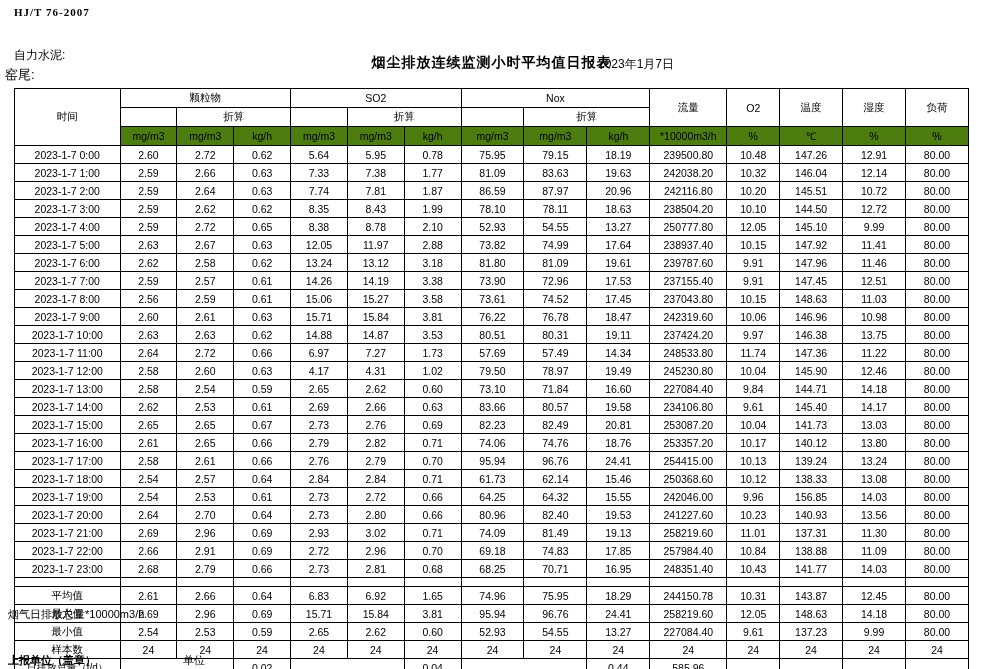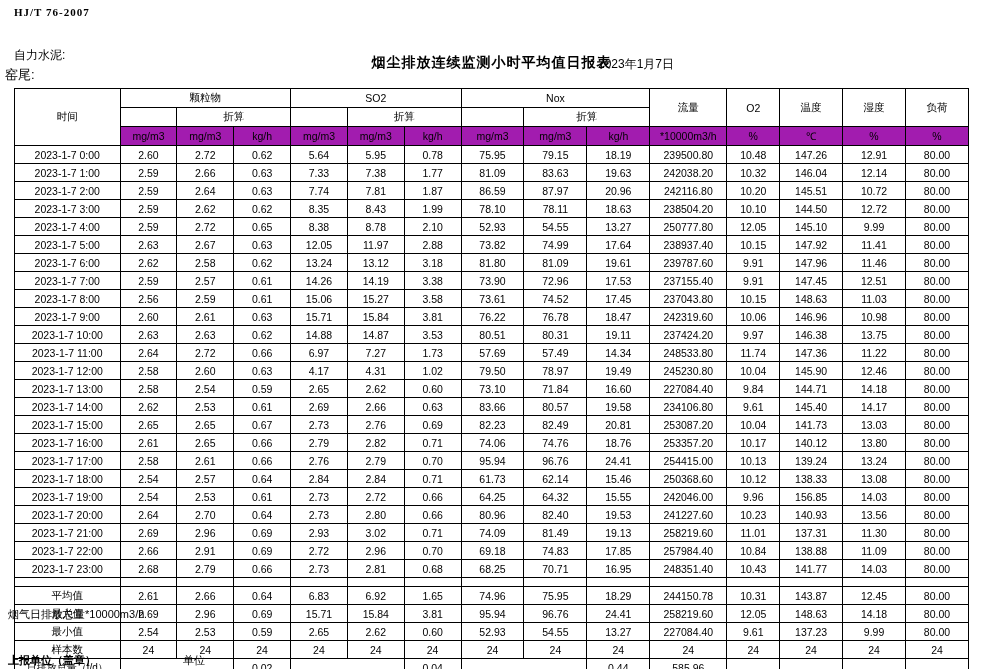--- a/index.html
+++ b/index.html
@@ -68,21 +68,21 @@
     text-align: center;
     vertical-align: middle;
     padding: 0;
     height: 17px;
     font-weight: normal;
     white-space: nowrap;
     overflow: hidden;
   }
   .hdr-group { height: 19px; }
   .hdr-unit {
-    background: #a21caf;
+    background: #4d7c0f;
     height: 19px;
   }
   td.time-cell {
     text-align: center;
     letter-spacing: 0px;
   }
   td.val { text-align: center; }
   .footer-note1 {
     position: absolute;
     left: 8px;

